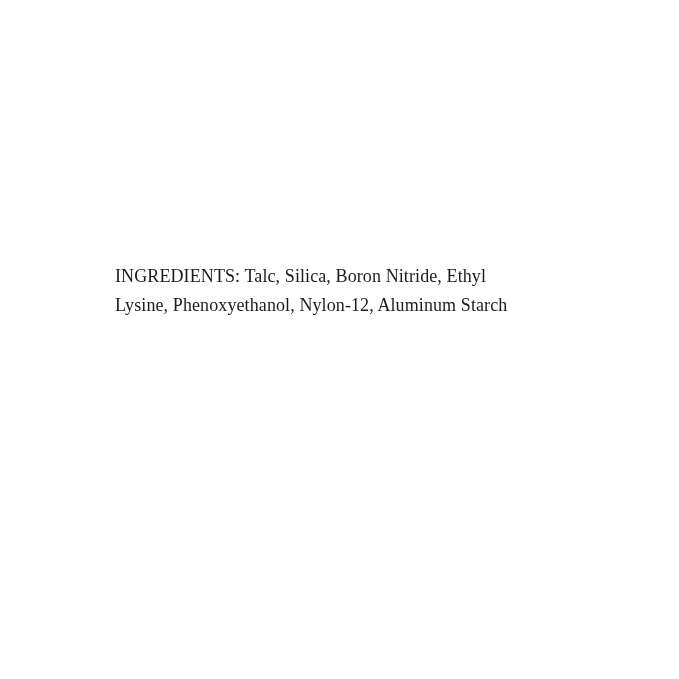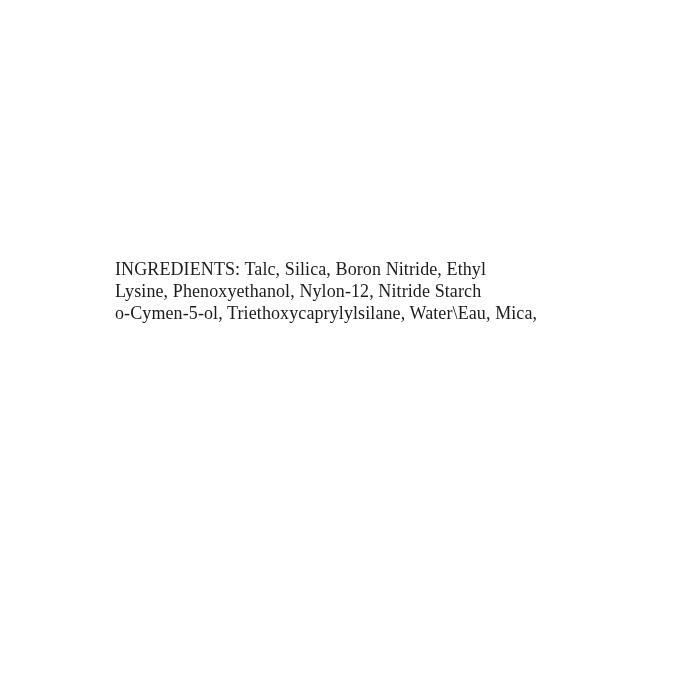--- a/index.html
+++ b/index.html
@@ -20,24 +20,24 @@
     top: 258px;
     width: 470px;
     font-family: "Liberation Serif", "DejaVu Serif", serif;
     font-size: 18px;
     line-height: 22px;
     color: #1c1c1c;
     letter-spacing: 0.1px;
   }
   .ingredients-line {
     white-space: nowrap;
+    margin-top: 7px;
   }
 </style>
 </head>
 <body>
 
 <div class="page">
   <div class="ingredients-block">
     <div class="ingredients-line">INGREDIENTS: Talc, Silica, Boron Nitride, Ethyl</div>
-    <div class="ingredients-line">Lysine, Phenoxyethanol, Nylon-12, Nitride Starch</div>
-    <div class="ingredients-line">o-Cymen-5-ol, Triethoxycaprylylsilane, Water\Eau, Mica,</div>
+    <div class="ingredients-line">Lysine, Phenoxyethanol, Nylon-12, Aluminum Starch</div>
   </div>
 </div>
 
 </body></html>

